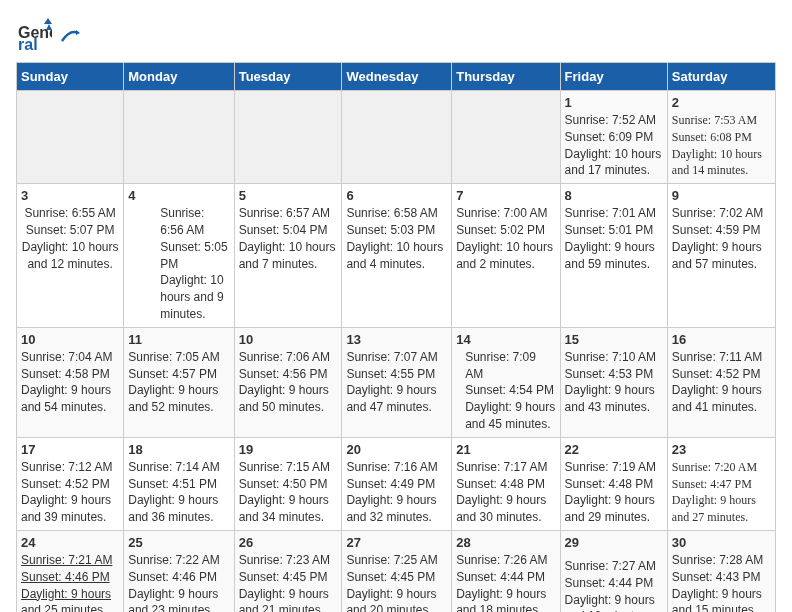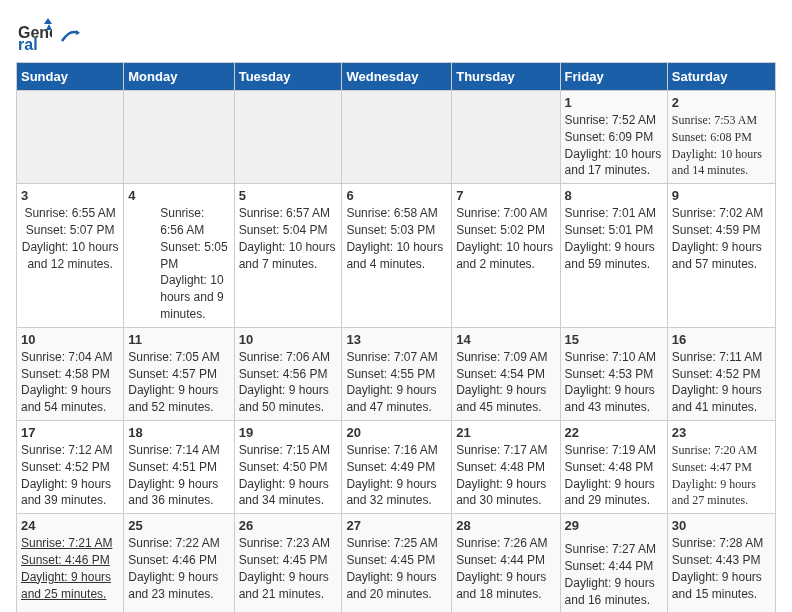--- a/index.html
+++ b/index.html
@@ -201,21 +201,21 @@
 Daylight: 9 hours and 50 minutes.</div>
         </td>
         <td>
           <div class="day-num">13</div>
           <div class="day-info" style="white-space: pre-line;">Sunrise: 7:07 AM
 Sunset: 4:55 PM
 Daylight: 9 hours and 47 minutes.</div>
         </td>
         <td>
           <div class="day-num">14</div>
-          <div class="day-info" style="white-space: pre-line;">Sunrise: 7:09 AM
+          <div class="day-info" style="white-space: pre-line; margin-left: 9px;">Sunrise: 7:09 AM
 Sunset: 4:54 PM
 Daylight: 9 hours and 45 minutes.</div>
         </td>
         <td>
           <div class="day-num">15</div>
           <div class="day-info" style="white-space: pre-line;">Sunrise: 7:10 AM
 Sunset: 4:53 PM
 Daylight: 9 hours and 43 minutes.</div>
         </td>
         <td>

